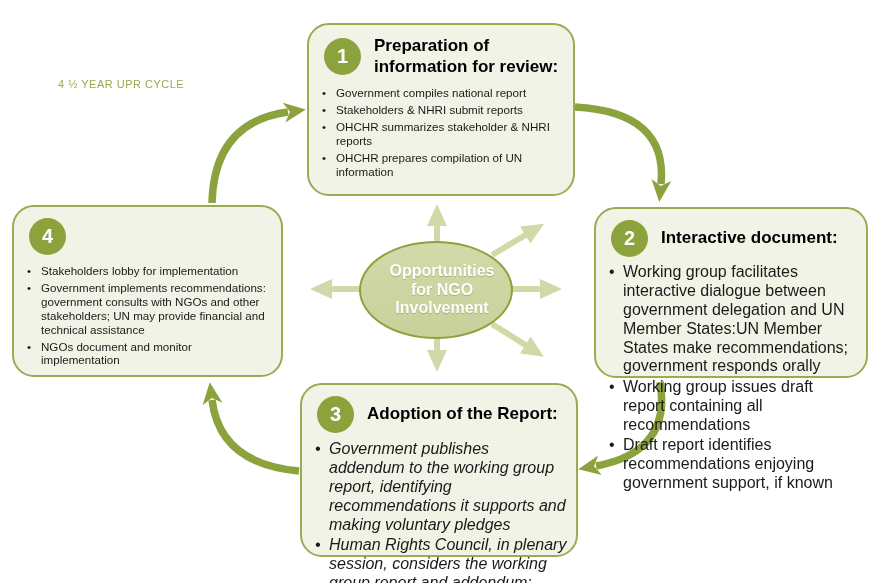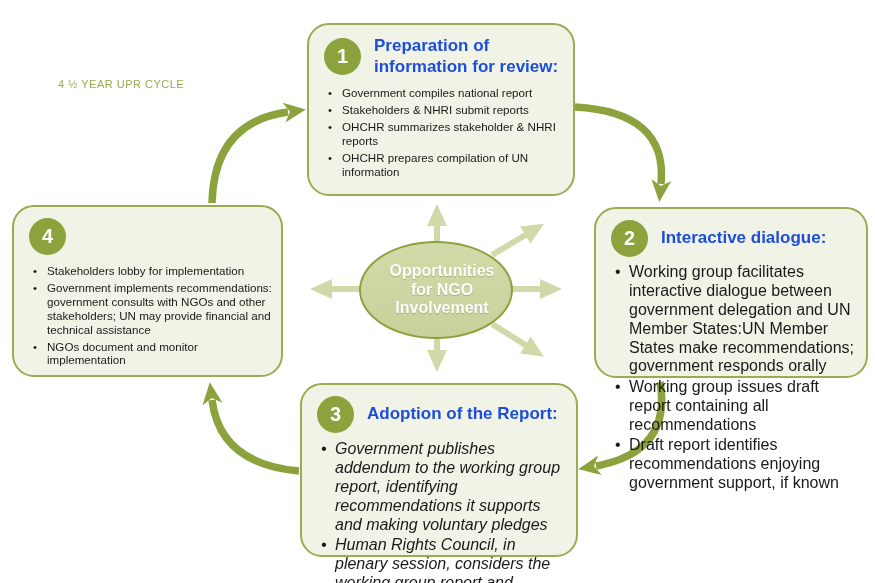--- a/index.html
+++ b/index.html
@@ -46,26 +46,26 @@
     font-weight: bold;
     font-size: 20px;
     display: flex;
     align-items: center;
     justify-content: center;
   }
   .stage-title {
     font-weight: bold;
     font-size: 17px;
     line-height: 1.22;
-    color: #1d4ed8;
+    color: #000000;
   }
   .stage-title.nowrap { white-space: nowrap; }
   .bullets {
     list-style: none;
-    margin: 9px 0 0 6px;
+    margin: 9px 0 0 0;
     padding: 0 8px 0 8px;
   }
   .bullets li {
     position: relative;
     padding-left: 19px;
     font-size: 11.6px;
     line-height: 1.2;
     margin-bottom: 2.5px;
   }
   .bullets li::before {
@@ -149,21 +149,21 @@
       <li>Government compiles national report</li>
       <li>Stakeholders &amp; NHRI submit reports</li>
       <li>OHCHR summarizes stakeholder &amp; NHRI reports</li>
       <li>OHCHR prepares compilation of UN information</li>
     </ul>
   </div>
 
   <div class="stage" id="stage-2">
     <div class="stage-head">
       <div class="badge">2</div>
-      <div class="stage-title nowrap">Interactive dialogue:</div>
+      <div class="stage-title nowrap">Interactive document:</div>
     </div>
     <ul class="bullets">
       <li>Working group facilitates interactive dialogue between government delegation and UN Member States:UN Member States make recommendations; government responds orally</li>
       <li>Working group issues draft report containing all recommendations</li>
       <li>Draft report identifies recommendations enjoying government support, if known</li>
     </ul>
   </div>
 
   <div class="stage" id="stage-3">
     <div class="stage-head">

